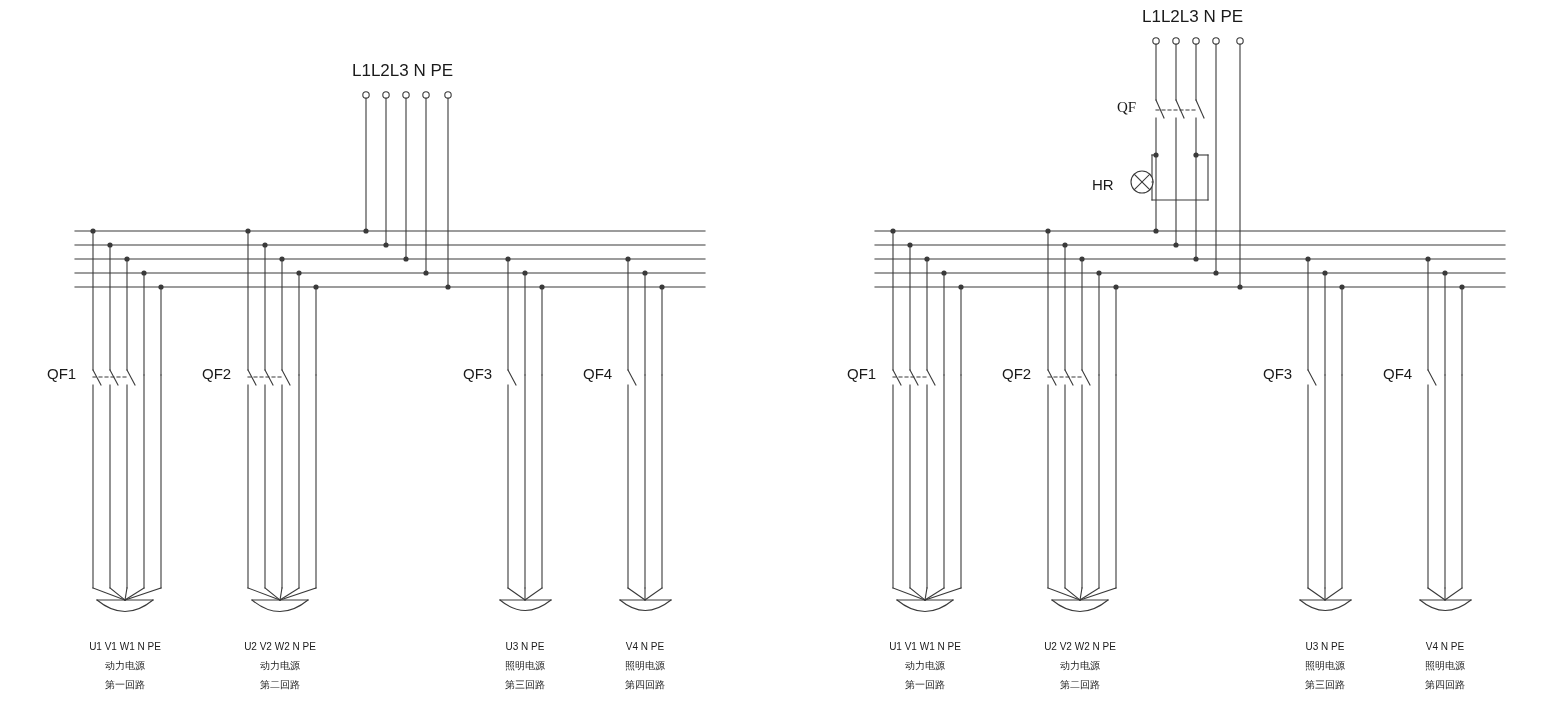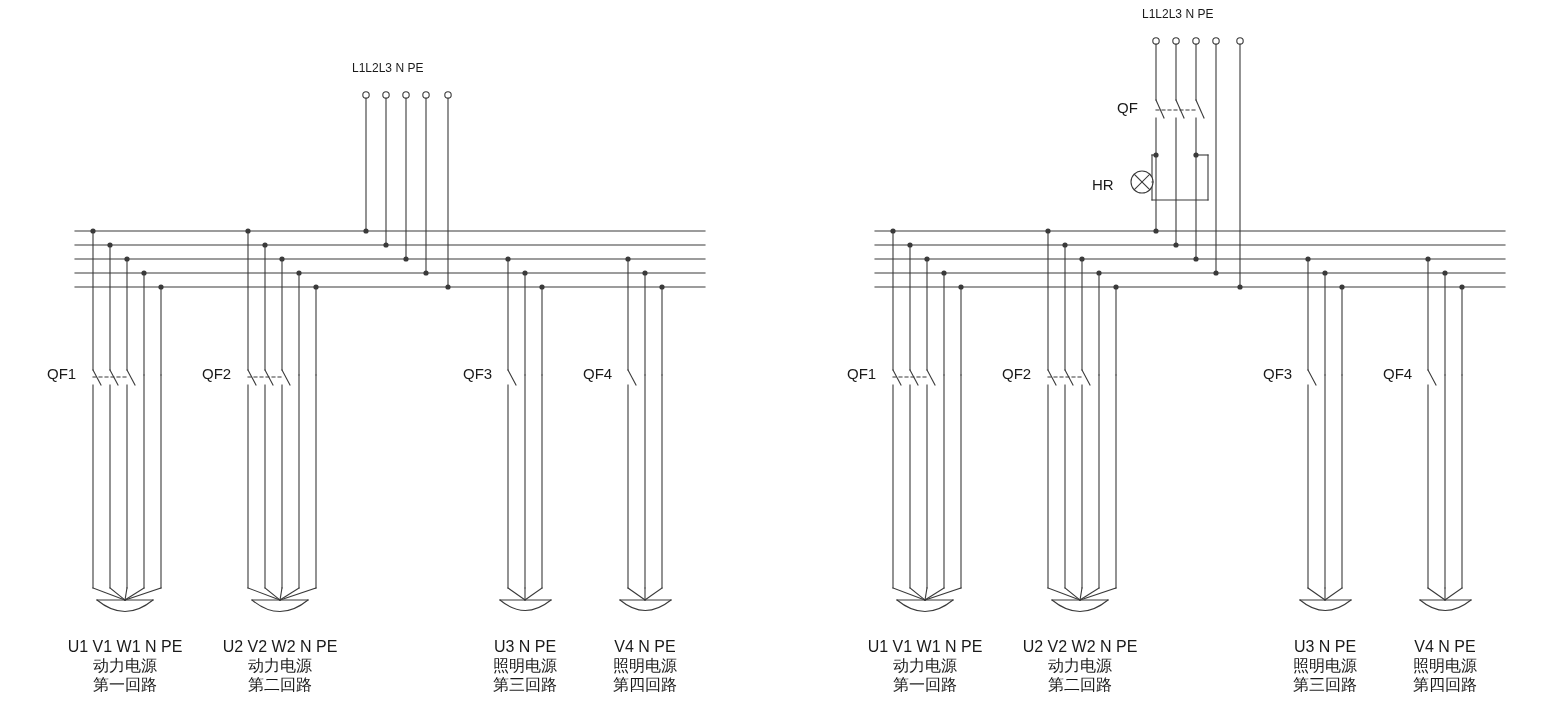--- a/index.html
+++ b/index.html
@@ -1,20 +1,20 @@
 <!DOCTYPE html>
 <html><head>
 <meta charset="utf-8">
 <style>
   html,body{margin:0;padding:0;background:#ffffff;}
   body{font-family:"Liberation Sans","DejaVu Sans",sans-serif;color:#1a1a1a;}
   #root{position:relative;width:1550px;height:715px;overflow:hidden;background:#fff;}
   svg.diagram{position:absolute;left:0;top:0;width:1550px;height:715px;}
-  .term-block{position:absolute;text-align:center;font-size:16px;line-height:19px;white-space:nowrap;}
-  .supply-label{position:absolute;font-size:12px;white-space:nowrap;letter-spacing:0px;}
+  .term-block{position:absolute;text-align:center;font-size:10px;line-height:19px;white-space:nowrap;}
+  .supply-label{position:absolute;font-size:17px;white-space:nowrap;letter-spacing:0px;}
   .qf-label{position:absolute;font-size:15px;white-space:nowrap;}
 </style>
 </head>
 <body>
 
 <div id="root">
 
   <svg class="diagram" viewBox="0 0 1550 715">
     <g stroke="#3a3a3a" stroke-width="1.1" fill="none" stroke-linecap="square">
 
@@ -349,21 +349,21 @@
     <div>第三回路</div>
   </div>
   <div class="term-block" style="left:570px; top:637px; width:150px;">
     <div>V4 N PE</div>
     <div>照明电源</div>
     <div>第四回路</div>
   </div>
 
   <div class="supply-label" style="left:1142px; top:7px;">L1L2L3 N PE</div>
 
-  <div class="qf-label" style="left:1117px; top:99px;">QF</div>
+  <div class="qf-label" style="left:1117px; top:99px;font-family:Liberation Serif, serif;">QF</div>
   <div class="qf-label" style="left:1092px; top:176px;">HR</div>
 
   <div class="qf-label" style="left:847px; top:365px;">QF1</div>
   <div class="qf-label" style="left:1002px; top:365px;">QF2</div>
   <div class="qf-label" style="left:1263px; top:365px;">QF3</div>
   <div class="qf-label" style="left:1383px; top:365px;">QF4</div>
 
   <div class="term-block" style="left:845px; top:637px; width:160px;">
     <div>U1 V1 W1 N PE</div>
     <div>动力电源</div>

